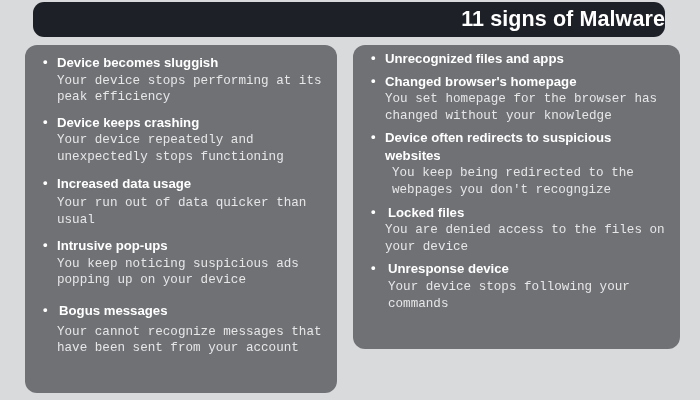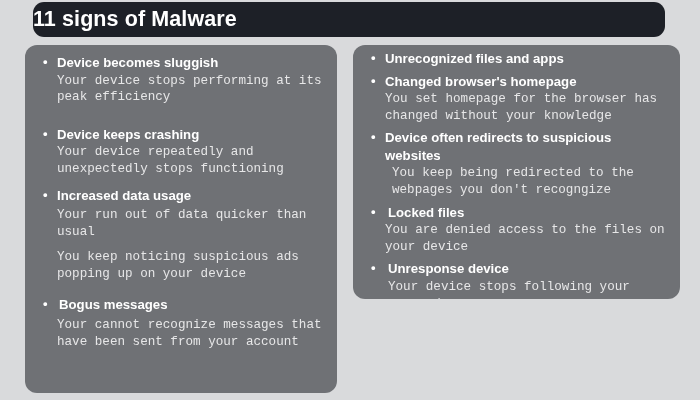--- a/index.html
+++ b/index.html
@@ -19,21 +19,21 @@
   #title-bar {
     position: absolute;
     left: 33px;
     top: 2px;
     width: 632px;
     height: 35px;
     background: #1d2027;
     border-radius: 11px;
     display: flex;
     align-items: center;
-    justify-content: flex-start;
+    justify-content: flex-end;
     box-sizing: border-box;
   }
   #title-text {
     color: #ffffff;
     font-size: 21.5px;
     font-weight: bold;
     letter-spacing: 0.1px;
     line-height: 1;
   }
 
@@ -48,21 +48,21 @@
   }
   #panel-left {
     left: 25px;
     width: 312px;
     height: 348px;
     padding: 9px 10px 0 10px;
   }
   #panel-right {
     left: 353px;
     width: 327px;
-    height: 254px;
+    height: 304px;
     padding: 5px 10px 0 10px;
   }
 
   .sign-item {
     position: relative;
   }
   .sign-heading {
     color: #ffffff;
     font-size: 13.2px;
     font-weight: bold;
@@ -84,21 +84,21 @@
     font-size: 12.6px;
     font-weight: normal;
     line-height: 1.32;
     margin: 1px 0 0 0;
     padding-left: 22px;
     font-family: Liberation Mono, monospace;
   }
 
   
   #panel-left .sign-item { margin-bottom: 9px; }
-  #panel-left .sign-item:nth-child(1) { margin-bottom: 20px; }
+  #panel-left .sign-item:nth-child(1) { margin-bottom: 8px; }
   #panel-left .sign-item:nth-child(3) .sign-desc { margin-top: 3px; }
   #panel-left .sign-item:nth-child(4) { margin-bottom: 13px; }
   #panel-left .sign-item:nth-child(5) .sign-desc { margin-top: 4px; }
   #panel-left .sign-item:nth-child(5) .sign-heading { padding-left: 24px; }
 
   
   #panel-right .sign-item { margin-bottom: 5px; }
   #panel-right .sign-item:nth-child(3) .sign-desc { padding-left: 29px; }
   #panel-right .sign-item:nth-child(4) .sign-heading { padding-left: 25px; }
   #panel-right .sign-item:nth-child(5) .sign-heading { padding-left: 25px; }
@@ -120,20 +120,21 @@
   </div>
   <div class="sign-item">
     <div class="sign-heading">Device keeps crashing</div>
     <div class="sign-desc">Your device repeatedly and unexpectedly stops functioning</div>
   </div>
   <div class="sign-item">
     <div class="sign-heading">Increased data usage</div>
     <div class="sign-desc">Your run out of data quicker than usual</div>
   </div>
   <div class="sign-item">
+    <div class="sign-heading">Intrusive pop-ups</div>
     <div class="sign-desc">You keep noticing suspicious ads popping up on your device</div>
   </div>
   <div class="sign-item">
     <div class="sign-heading">Bogus messages</div>
     <div class="sign-desc">Your cannot recognize messages that have been sent from your account</div>
   </div>
 </div>
 
 <div class="panel" id="panel-right">
   <div class="sign-item">

